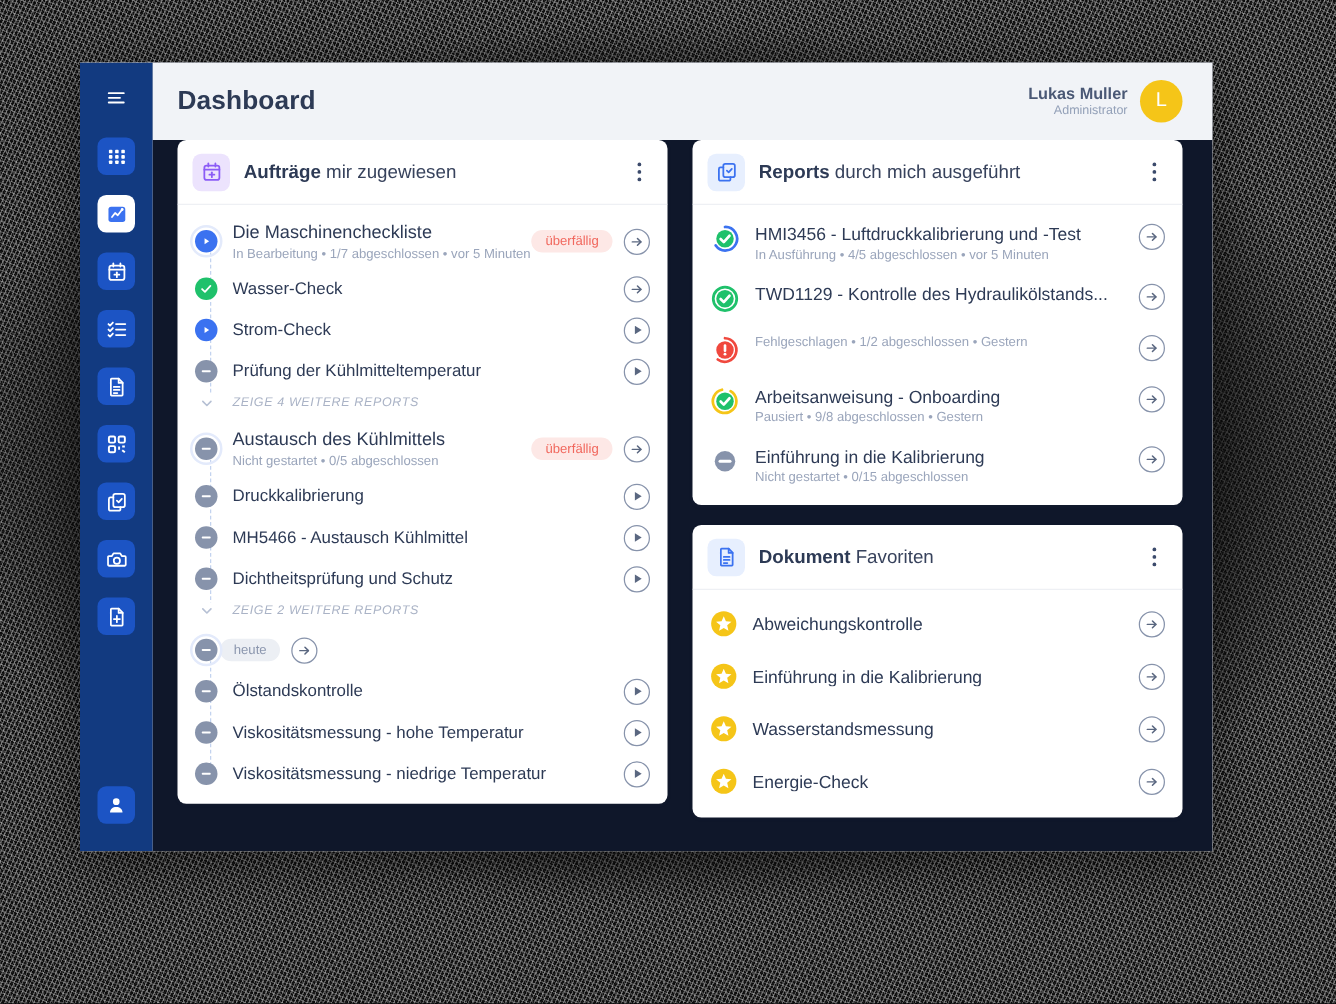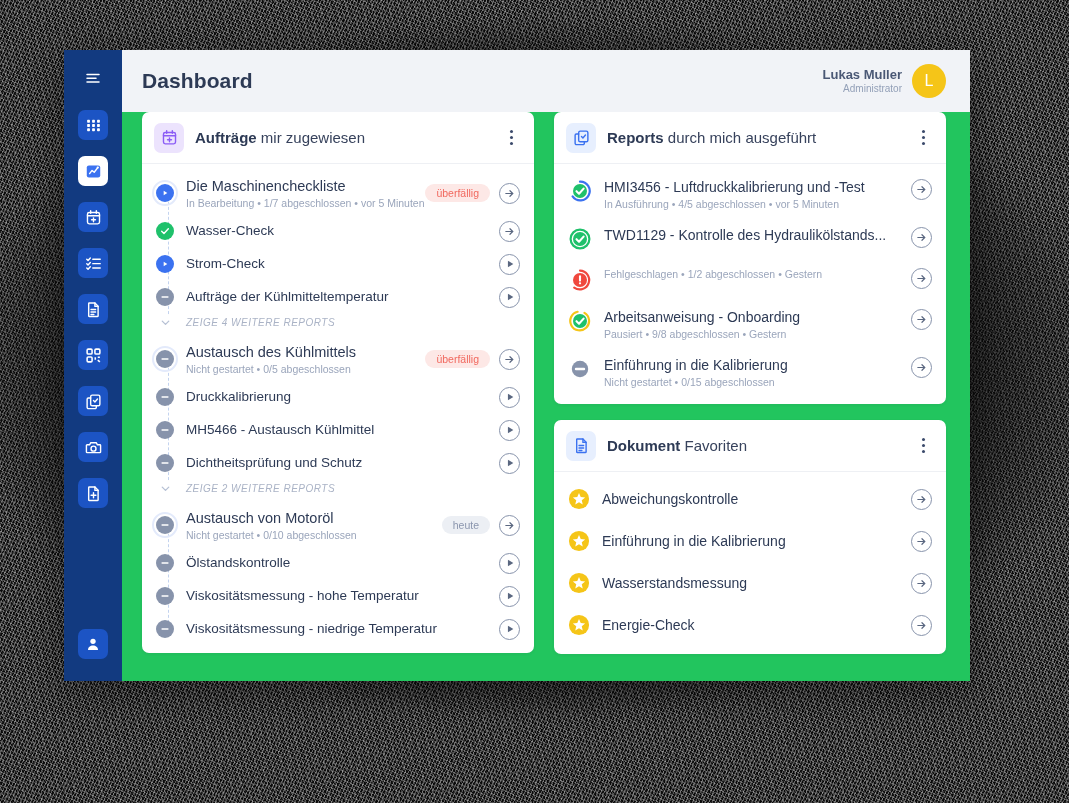--- a/index.html
+++ b/index.html
@@ -79,21 +79,21 @@
   .nav-btn svg { display: block; }
   .nav-spacer { flex: 1 1 auto; }
   .nav-btn.bottom { margin-bottom: 22px; }
 
   
   #main {
     flex: 1 1 auto;
     display: flex;
     flex-direction: column;
     min-width: 0;
-    background: #22c55e;
+    background: #0f172a;
   }
 
   #topbar {
     height: 62px;
     flex: 0 0 62px;
     display: flex;
     align-items: center;
     padding: 0 24px 0 20px;
     background: #f1f3f7;
   }
@@ -551,21 +551,21 @@
                 </div>
                 <div class="row">
                   <div class="bullet">
                     <div class="dot gray">
                       <svg width="10" height="10" viewBox="0 0 24 24" fill="none" stroke="#ffffff" stroke-width="3.4" stroke-linecap="round">
                         <line x1="5" y1="12" x2="19" y2="12"></line>
                       </svg>
                     </div>
                   </div>
                   <div class="row-main">
-                    <div class="row-title">Aufträge der Kühlmitteltemperatur</div>
+                    <div class="row-title">Prüfung der Kühlmitteltemperatur</div>
                   </div>
                   <div class="row-right">
                     <div class="circ-btn">
                       <svg width="10" height="10" viewBox="0 0 24 24" fill="#5a6780">
                         <polygon points="7,4 20,12 7,20"></polygon>
                       </svg>
                     </div>
                   </div>
                 </div>
                 <div class="more-row">
@@ -671,24 +671,20 @@
               <div class="group">
                 <div class="timeline"></div>
                 <div class="row parent">
                   <div class="bullet">
                     <div class="halo"></div>
                     <div class="dot gray">
                       <svg width="10" height="10" viewBox="0 0 24 24" fill="none" stroke="#ffffff" stroke-width="3.4" stroke-linecap="round">
                         <line x1="5" y1="12" x2="19" y2="12"></line>
                       </svg>
                     </div>
-                  </div>
-                  <div class="row-main">
-                    <div class="row-title lead">Austausch von Motoröl</div>
-                    <div class="row-sub">Nicht gestartet • 0/10 abgeschlossen</div>
                   </div>
                   <div class="row-right">
                     <div class="badge today">heute</div>
                     <div class="circ-btn">
                       <svg width="11" height="11" viewBox="0 0 24 24" fill="none" stroke="#5a6780" stroke-width="2.6" stroke-linecap="round" stroke-linejoin="round">
                         <line x1="4" y1="12" x2="19" y2="12"></line>
                         <polyline points="13,6 19,12 13,18"></polyline>
                       </svg>
                     </div>
                   </div>

